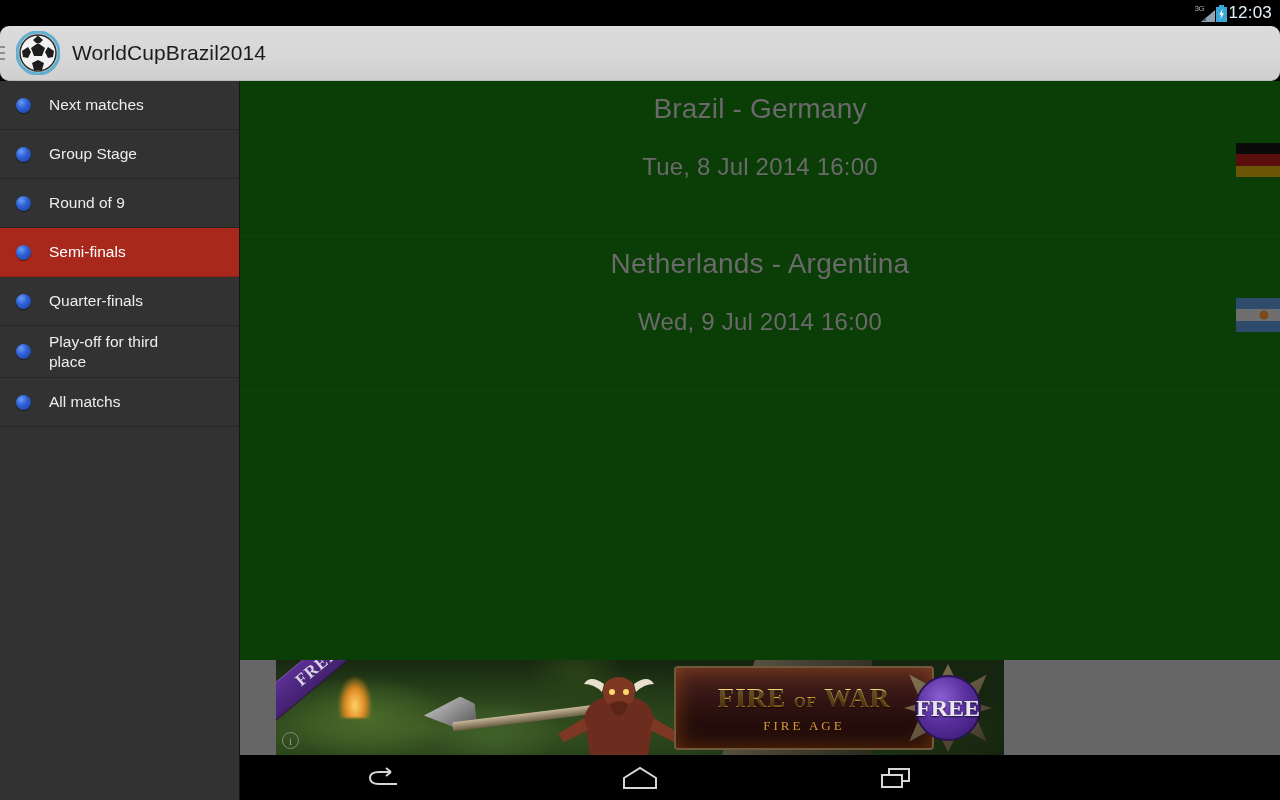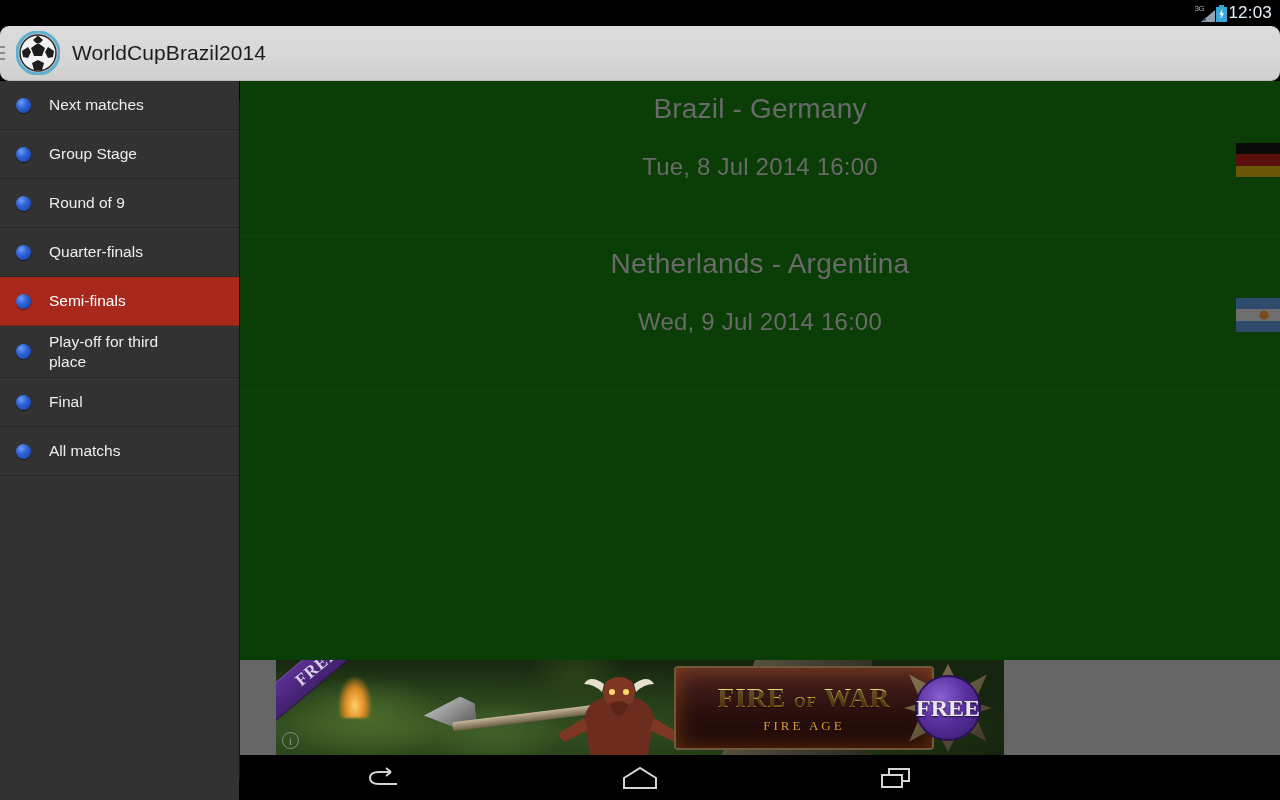--- a/index.html
+++ b/index.html
@@ -45,21 +45,20 @@
   #app-logo{ width:44px; height:44px; margin-left:6px; position:relative; }
   #app-title{
     margin-left:12px; font-size:21px; color:#1c1c1c; letter-spacing:0.1px;
   }
 
   
   #sidebar{
     position:absolute; left:0; top:81px; width:240px; height:719px;
     background:#323233; z-index:30;
     border-right:1px solid #161616;
-    border-radius:24px;
   }
   .nav-item{
     position:relative; min-height:49px;
     display:flex; align-items:center;
     border-bottom:1px solid #262627;
     padding-left:16px; padding-right:10px;
     background:#323233;
   }
   .nav-item.two-line{ min-height:52px; }
   .nav-item.selected{ background:#a8281c; border-bottom:1px solid #8d2117; }
@@ -281,39 +280,35 @@
     <div class="nav-item">
       <span class="nav-bullet"></span>
       <span class="nav-label">Group Stage</span>
     </div>
 
     <div class="nav-item">
       <span class="nav-bullet"></span>
       <span class="nav-label">Round of 9</span>
     </div>
 
+    <div class="nav-item selected">
+      <span class="nav-bullet"></span>
+      <span class="nav-label">Semi-finals</span>
+    </div>
+
     <div class="nav-item">
       <span class="nav-bullet"></span>
       <span class="nav-label">Quarter-finals</span>
     </div>
 
-    <div class="nav-item selected">
-      <span class="nav-bullet"></span>
-      <span class="nav-label">Semi-finals</span>
-    </div>
-
     <div class="nav-item two-line">
       <span class="nav-bullet"></span>
       <span class="nav-label" style="max-width:150px;">Play-off for third place</span>
     </div>
 
-    <div class="nav-item">
-      <span class="nav-bullet"></span>
-      <span class="nav-label">Final</span>
-    </div>
 
     <div class="nav-item">
       <span class="nav-bullet"></span>
       <span class="nav-label">All matchs</span>
     </div>
 
     <div id="sidebar-filler"></div>
   </div>
 
   <div id="content">

